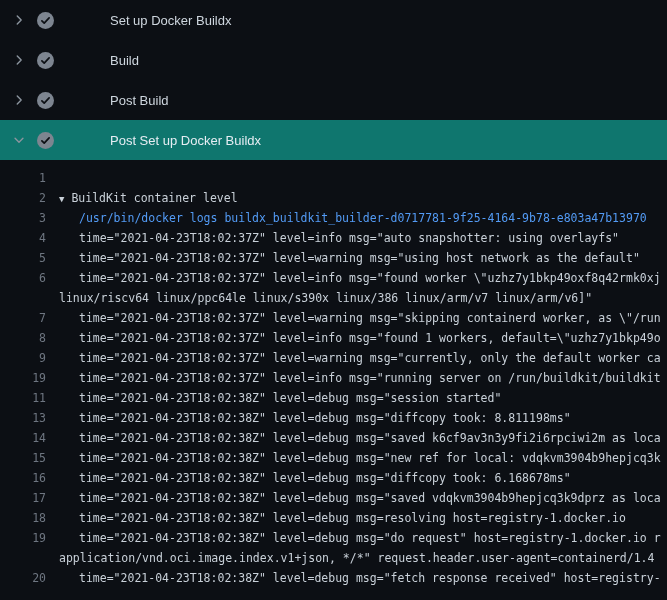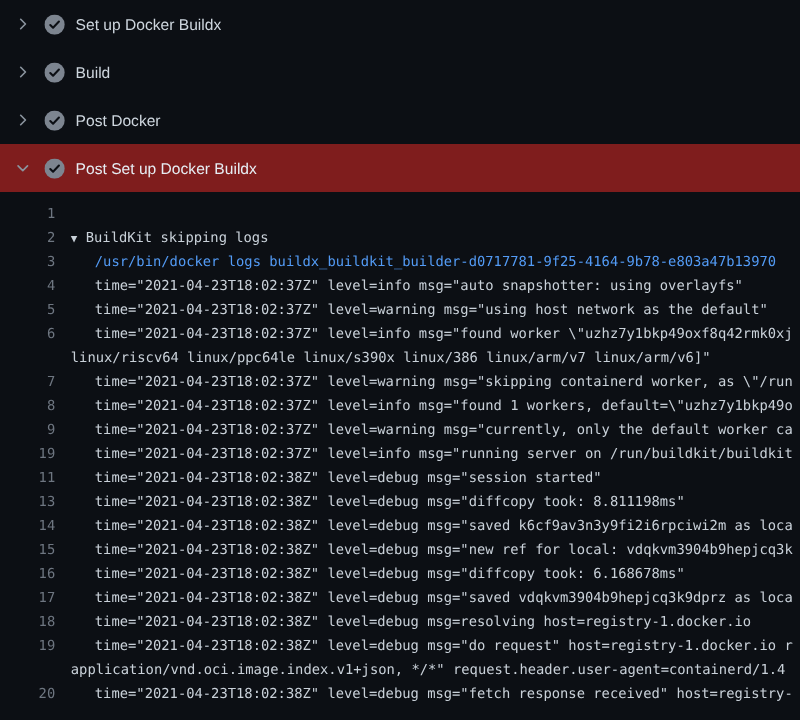--- a/index.html
+++ b/index.html
@@ -9,29 +9,29 @@
     overflow: hidden;
     font-family: "Liberation Sans", sans-serif;
   }
   .steps { width: 667px; }
   .step-row {
     display: flex; align-items: center;
     height: 40px; padding-left: 11px;
     color: #ced6de; font-size: 13px;
     cursor: pointer;
   }
-  .step-row.expanded { background: #7f1d1d; color: #e6edf3; }
+  .step-row.expanded { background: #0f766e; color: #e6edf3; }
   .chevron {
     width: 16px; height: 16px; flex: none;
     display: flex; align-items: center; justify-content: center;
     color: #8b949e; margin-right: 10px;
   }
   .step-row.expanded .chevron svg { transform: rotate(90deg); }
   .check { width: 17px; height: 17px; flex: none; display: flex; margin-right: 9px; }
-  .step-label { padding-left: 0; }
+  .step-label { padding-left: 0; margin-left: 47px; }
 
   .log {
     padding-top: 8px;
     font-family: "DejaVu Sans Mono", monospace;
     font-size: 11.5px; line-height: 20px;
     color: #c9d1d9;
   }
   .log-line { display: flex; height: 20px; white-space: pre; overflow: hidden; }
   .log-num {
     width: 46px; flex: none; text-align: right;
@@ -81,21 +81,21 @@
       <svg width="14" height="14" viewBox="0 0 16 16">
         <path d="M6 3.5l4.5 4.5L6 12.5" fill="none" stroke="currentColor" stroke-width="1.6" stroke-linecap="round" stroke-linejoin="round"></path>
       </svg>
     </span>
     <span class="check">
       <svg width="17" height="17" viewBox="0 0 16 16">
         <circle cx="8" cy="8" r="8" fill="#7d8590"></circle>
         <path d="M4.6 8.3l2.2 2.2 4.6-4.9" fill="none" stroke="#0c0f14" stroke-width="1.6" stroke-linecap="round" stroke-linejoin="round"></path>
       </svg>
     </span>
-    <span class="step-label">Post Docker</span>
+    <span class="step-label">Post Build</span>
   </div>
 
   <div class="step-row expanded">
     <span class="chevron">
       <svg width="14" height="14" viewBox="0 0 16 16">
         <path d="M6 3.5l4.5 4.5L6 12.5" fill="none" stroke="currentColor" stroke-width="1.6" stroke-linecap="round" stroke-linejoin="round"></path>
       </svg>
     </span>
     <span class="check">
       <svg width="17" height="17" viewBox="0 0 16 16">
@@ -106,21 +106,21 @@
     <span class="step-label">Post Set up Docker Buildx</span>
   </div>
 </div>
 <div class="log">
   <div class="log-line plain">
     <span class="log-num">1</span>
   </div>
 
   <div class="log-line group">
     <span class="log-num">2</span>
-    <span class="log-text"><span class="group-marker">▼</span><span class="log-text-content">BuildKit skipping logs</span></span>
+    <span class="log-text"><span class="group-marker">▼</span><span class="log-text-content">BuildKit container level</span></span>
   </div>
 
   <div class="log-line command indent-1">
     <span class="log-num">3</span>
     <span class="log-text"><span class="log-text-content">/usr/bin/docker logs buildx_buildkit_builder-d0717781-9f25-4164-9b78-e803a47b13970</span></span>
   </div>
 
   <div class="log-line plain indent-1">
     <span class="log-num">4</span>
     <span class="log-text"><span class="log-text-content">time="2021-04-23T18:02:37Z" level=info msg="auto snapshotter: using overlayfs"</span></span>

